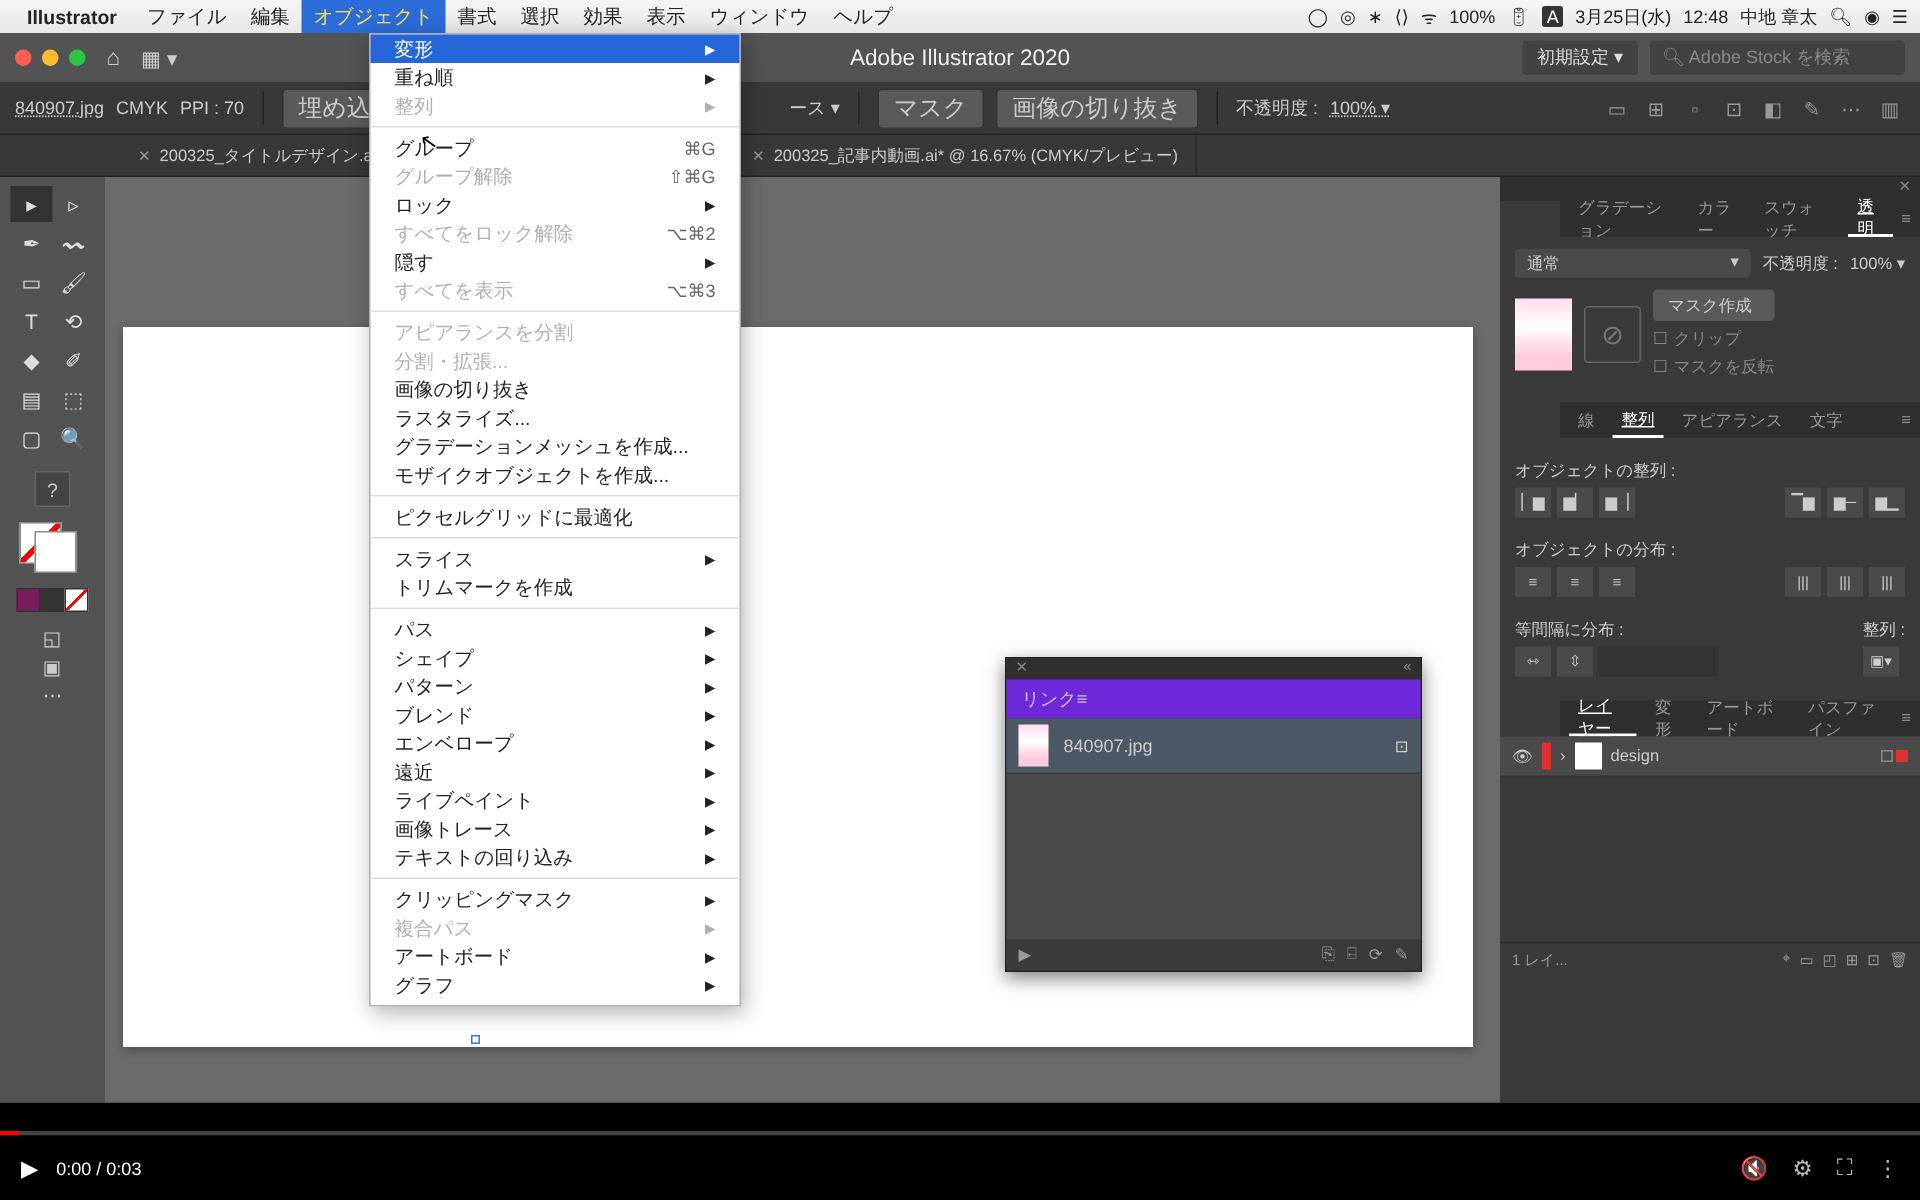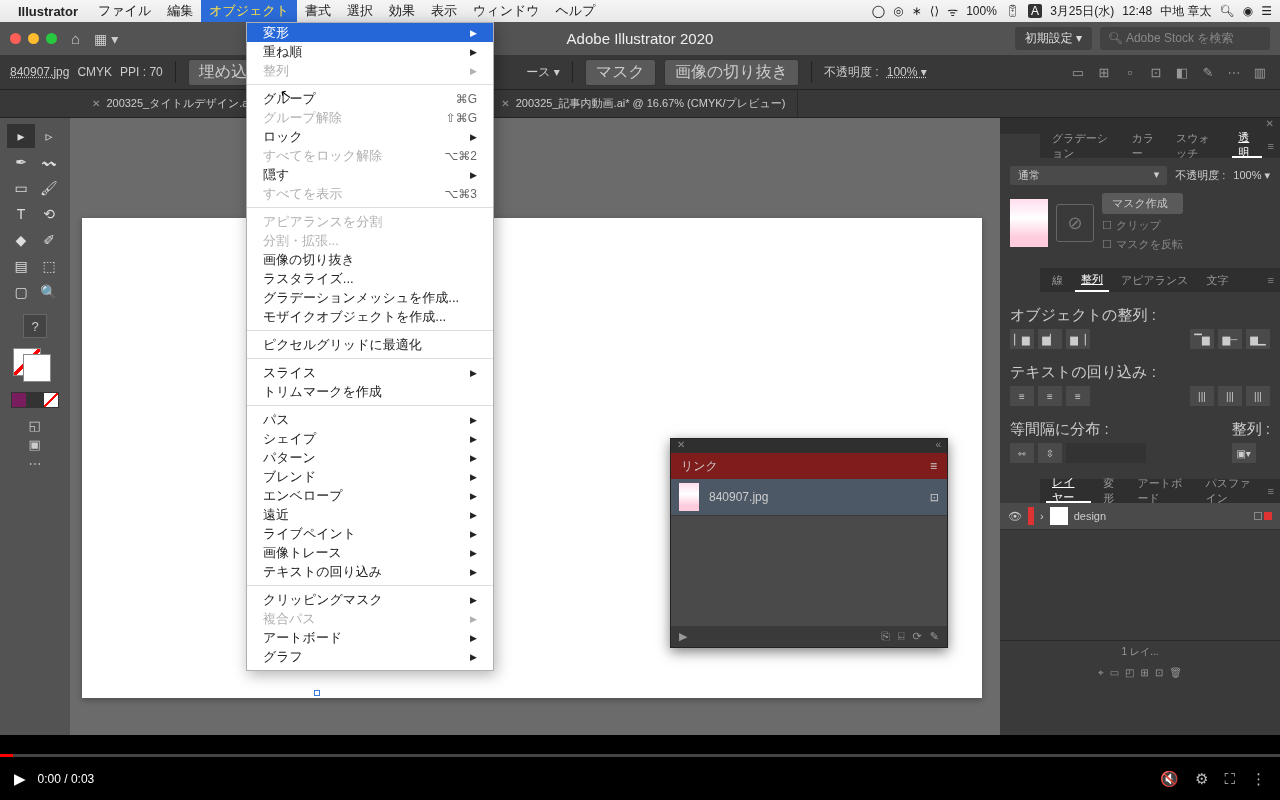--- a/index.html
+++ b/index.html
@@ -63,21 +63,21 @@
 .dropdown .mi.highlight { background:#2566d8; color:#fff;}
 .dropdown .mi.disabled { color:#b0b0b0;}
 .dropdown .arrow { font-size:9px;}
 .dropdown .short { color:#666; font-size:12px;}
 .dropdown .mi.highlight .short,.dropdown .mi.highlight .arrow{color:#fff;}
 .dropdown hr { border:none; border-top:1px solid #ddd; margin:4px 0;}
 
 
 .linkpanel { position:absolute; left:600px; top:320px; width:278px; background:#3a3a3a; border:1px solid #222; box-shadow:0 4px 12px rgba(0,0,0,.5); color:#ccc; font-size:12px; z-index:50;}
 .linkpanel .head { background:#2f2f2f; height:14px; display:flex; justify-content:space-between; padding:0 6px; font-size:10px; color:#888;}
-.linkpanel .titlebar { background:#7f1d1d; height:26px; display:flex; align-items:center; padding:0 10px; justify-content:space-between;}
+.linkpanel .titlebar { background:#6d28d9; height:26px; display:flex; align-items:center; padding:0 10px; }
 .linkpanel .list { background:#494949; }
 .linkpanel .item { display:flex; align-items:center; padding:4px 8px; gap:10px; border-bottom:1px solid #3a3a3a; background:#4d5866;}
 .linkpanel .thumb { width:20px; height:28px; background:#fff; display:flex; align-items:center; justify-content:center; font-size:8px; color:#c66;}
 .linkpanel .item .embed { margin-left:auto; font-size:11px; color:#ccc;}
 .linkpanel .spacer { height:110px; background:#4a4a4a;}
 .linkpanel .foot { display:flex; justify-content:space-between; padding:4px 8px; background:#3a3a3a; font-size:11px; color:#999;}
 .linkpanel .foot .icons { display:flex; gap:8px;}
 
 
 .rightpanels { width:280px; background:#3a3a3a; display:flex; flex-direction:column; color:#ccc; font-size:11px;}
@@ -86,34 +86,34 @@
 .rp-tabstrip .t.active { color:#fff; border-bottom:2px solid #fff;text-decoration:underline;}
 .rp-tabstrip .menu { margin-left:auto; color:#888;}
 .rp-body { background:#3a3a3a; padding:8px 10px;}
 .rp-row { display:flex; align-items:center; gap:8px; margin-bottom:8px;}
 .rp-sel { background:#4a4a4a; padding:2px 8px; border-radius:2px; flex:1; display:flex; justify-content:space-between;}
 .rp-thumb { width:38px; height:48px; background:#fff; display:flex; align-items:center; justify-content:center;}
 .rp-noimg { width:38px; height:38px; border:1px solid #666; display:flex; align-items:center; justify-content:center; color:#777; font-size:18px; border-radius:3px;}
 .rp-btn { background:#5a5a5a; padding:3px 10px; border-radius:3px; font-size:11px;}
 .rp-chk { display:flex; align-items:center; gap:4px; color:#888; font-size:11px;}
 
-.rp-section-title { color:#ccc; margin:6px 0 4px; font-size:15px;}
+.rp-section-title { color:#ccc; margin:6px 0 4px; font-size:11px;}
 .rp-iconrow { display:flex; gap:4px; margin-bottom:8px;}
 .rp-iconrow .btn { width:24px; height:20px; background:#4a4a4a; display:flex; align-items:center; justify-content:center; font-size:10px; color:#ccc;}
 .rp-align-row { display:flex; justify-content:space-between; align-items:center;}
 
 .rp-layers { background:#3a3a3a;}
 .rp-layer-item { display:flex; align-items:center; padding:4px 8px; gap:6px; background:#4a4a4a; border-bottom:1px solid #333;}
 .rp-layer-item .eye { color:#ccc;}
 .rp-layer-item .thumb { width:18px; height:18px; background:#fff;}
 .rp-layer-item .redbar { width:6px; height:18px; background:#d33;}
 .rp-layer-item .meatball{ margin-left:auto; display:flex; gap:2px;}
 .rp-layer-item .meatball span{width:8px;height:8px;border:1px solid #888;}
 .rp-layer-item .meatball .filled{background:#d33;border-color:#d33;}
-.rp-layer-foot { display:flex; align-items:center; padding:4px 8px; gap:8px; color:#999; border-top:1px solid #2a2a2a; justify-content:space-between; font-size:10px;flex-direction:column;}
+.rp-layer-foot { display:flex; align-items:center; padding:4px 8px; gap:8px; color:#999; border-top:1px solid #2a2a2a; justify-content:space-between; font-size:10px;}
 .rp-layer-foot .icons { display:flex; gap:6px;}
 
 
 .videobar { position:absolute; bottom:0; left:0; right:0; height:43px; background:rgba(0,0,0,.9); display:flex; align-items:center; padding:0 14px; color:#fff; font-size:12px; gap:12px;}
 .videobar .play { font-size:15px;}
 .videobar .right { margin-left:auto; display:flex; gap:16px; font-size:15px; color:#bbb;}
 .progress { position:absolute; bottom:43px; left:0; right:0; height:3px; background:#444;}
 .progress .fill { height:100%; width:1%; background:#f00;}
 
 .cursor { position:absolute; left:280px; top:86px; font-size:14px; color:#000; z-index:200; pointer-events:none; transform:rotate(-10deg);}
@@ -472,21 +472,21 @@
           <div class="btn">▏▆</div>
           <div class="btn">▆▏</div>
           <div class="btn">▆▕</div>
         </div>
         <div class="rp-iconrow">
           <div class="btn">▔▆</div>
           <div class="btn">▆─</div>
           <div class="btn">▆▁</div>
         </div>
       </div>
-      <div class="rp-section-title">テキストの回り込み :</div>
+      <div class="rp-section-title">オブジェクトの分布 :</div>
       <div class="rp-align-row">
         <div class="rp-iconrow">
           <div class="btn">≡</div>
           <div class="btn">≡</div>
           <div class="btn">≡</div>
         </div>
         <div class="rp-iconrow">
           <div class="btn">|||</div>
           <div class="btn">|||</div>
           <div class="btn">|||</div>

